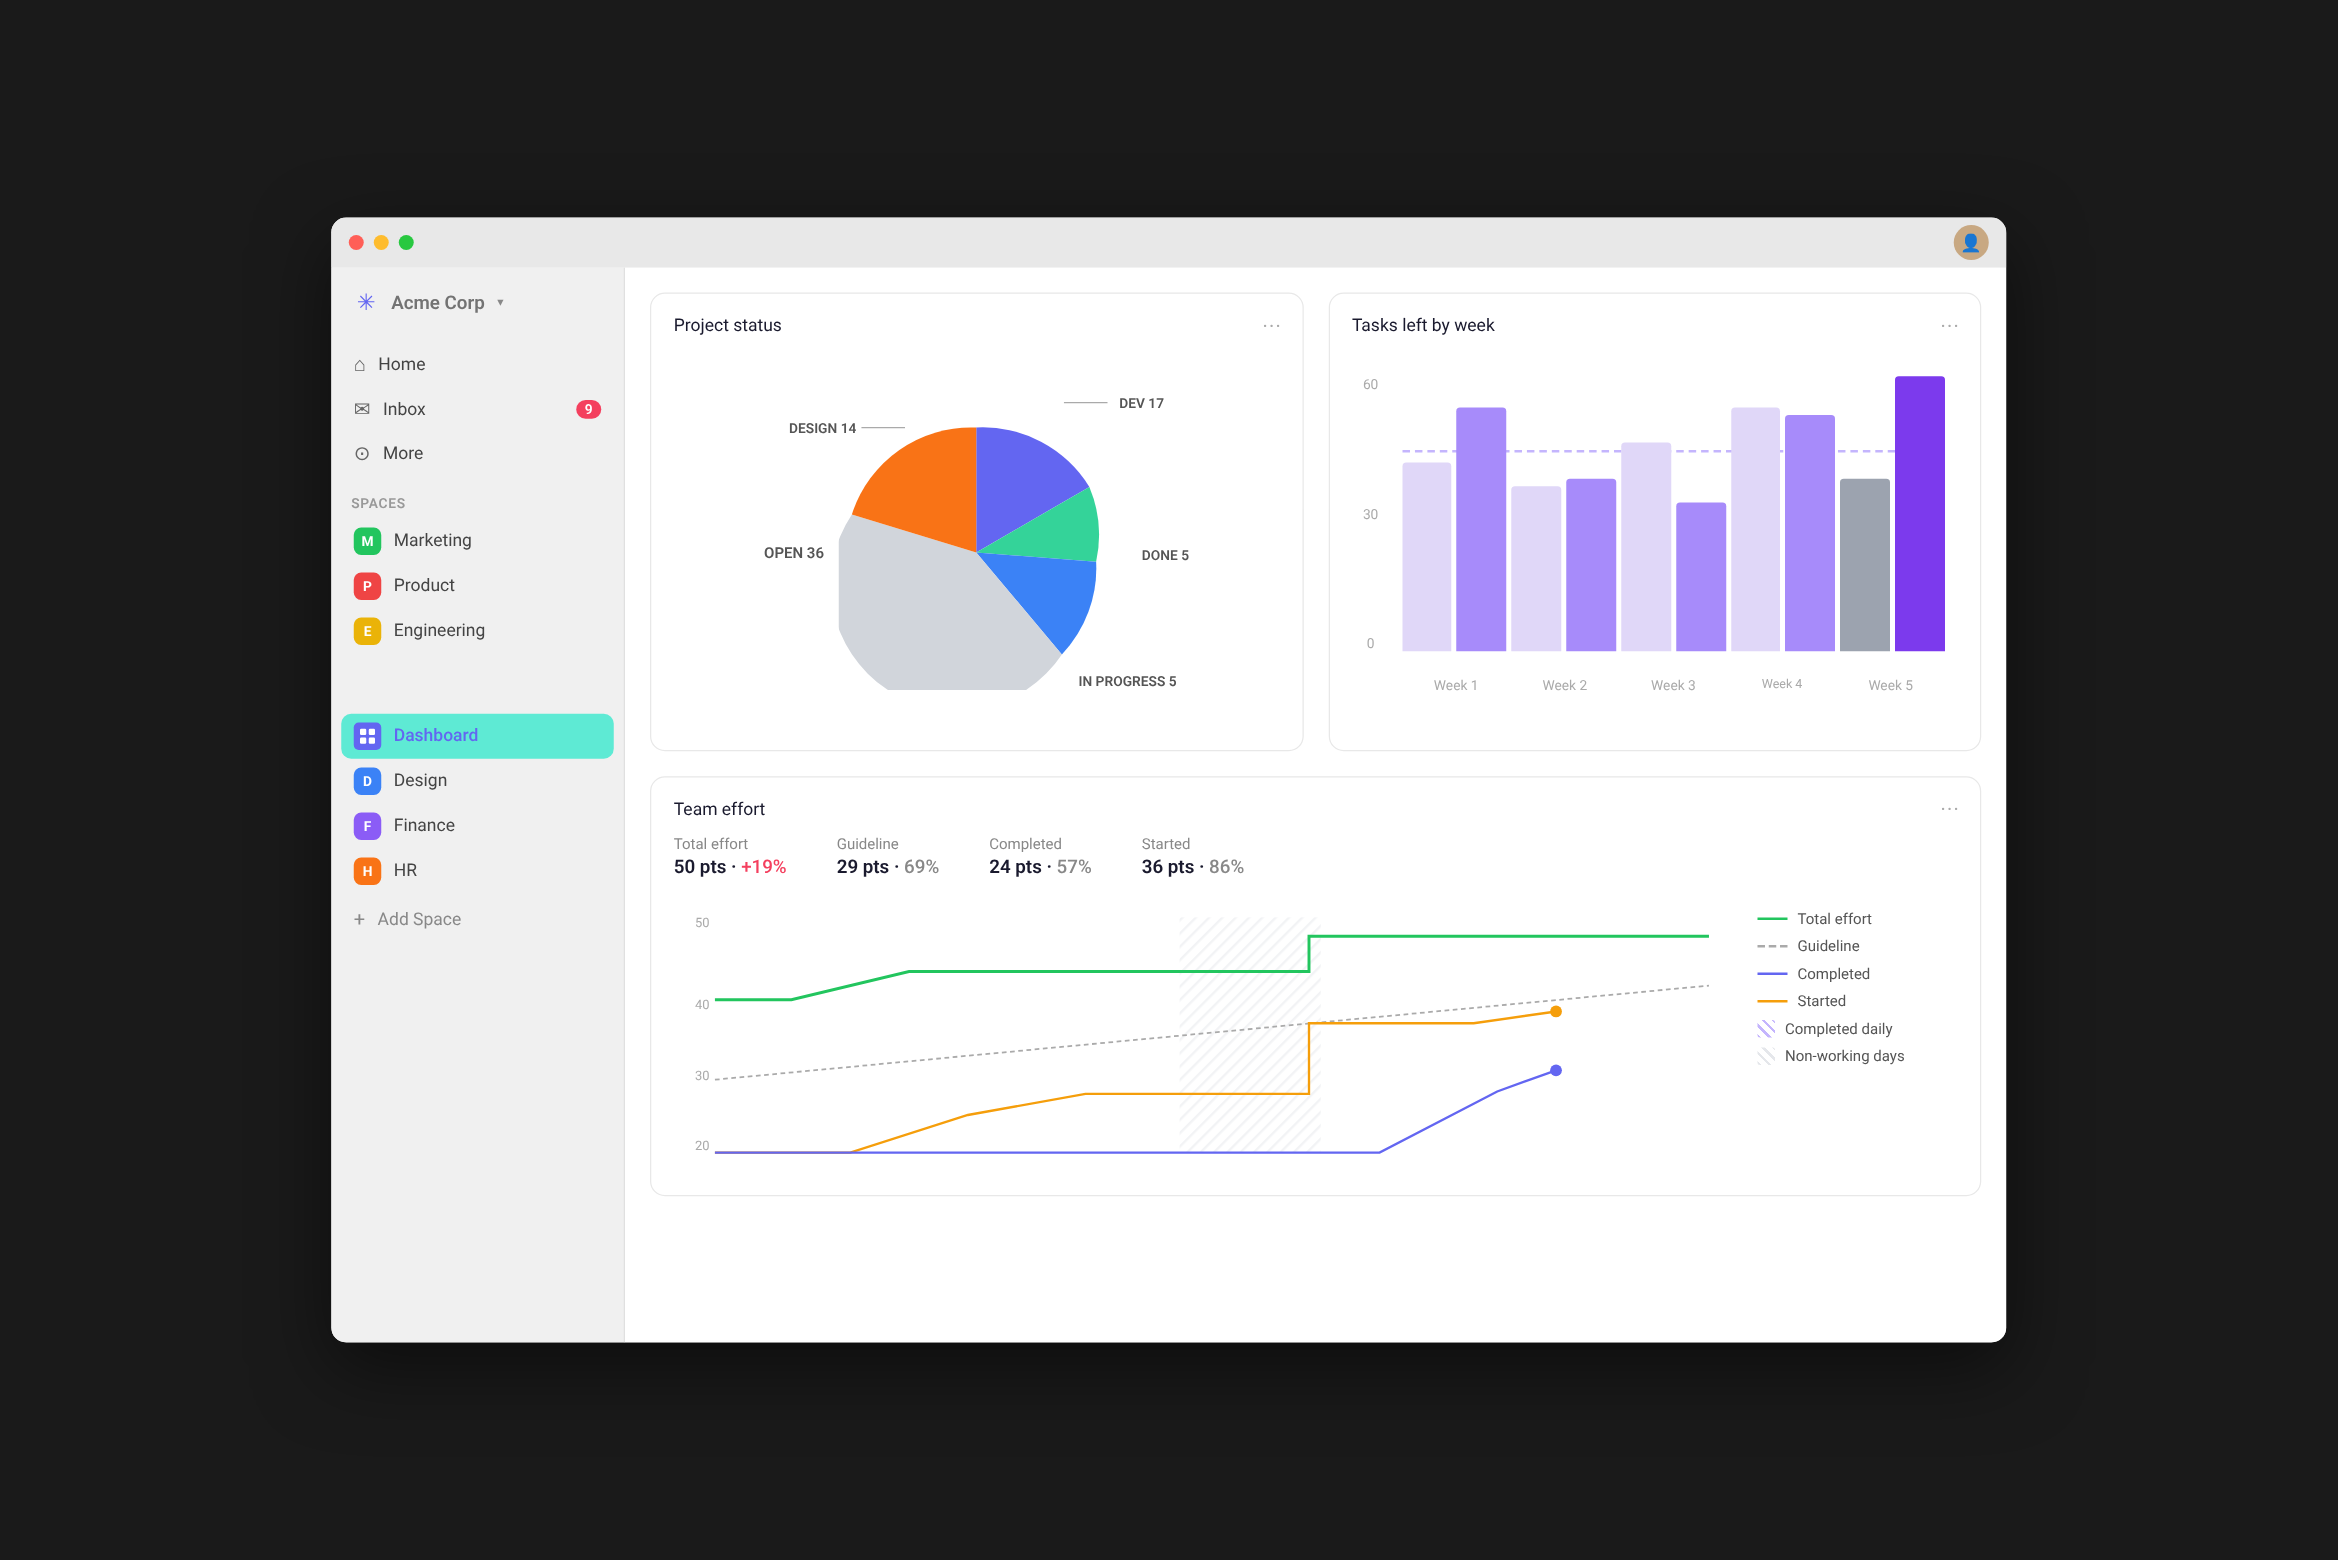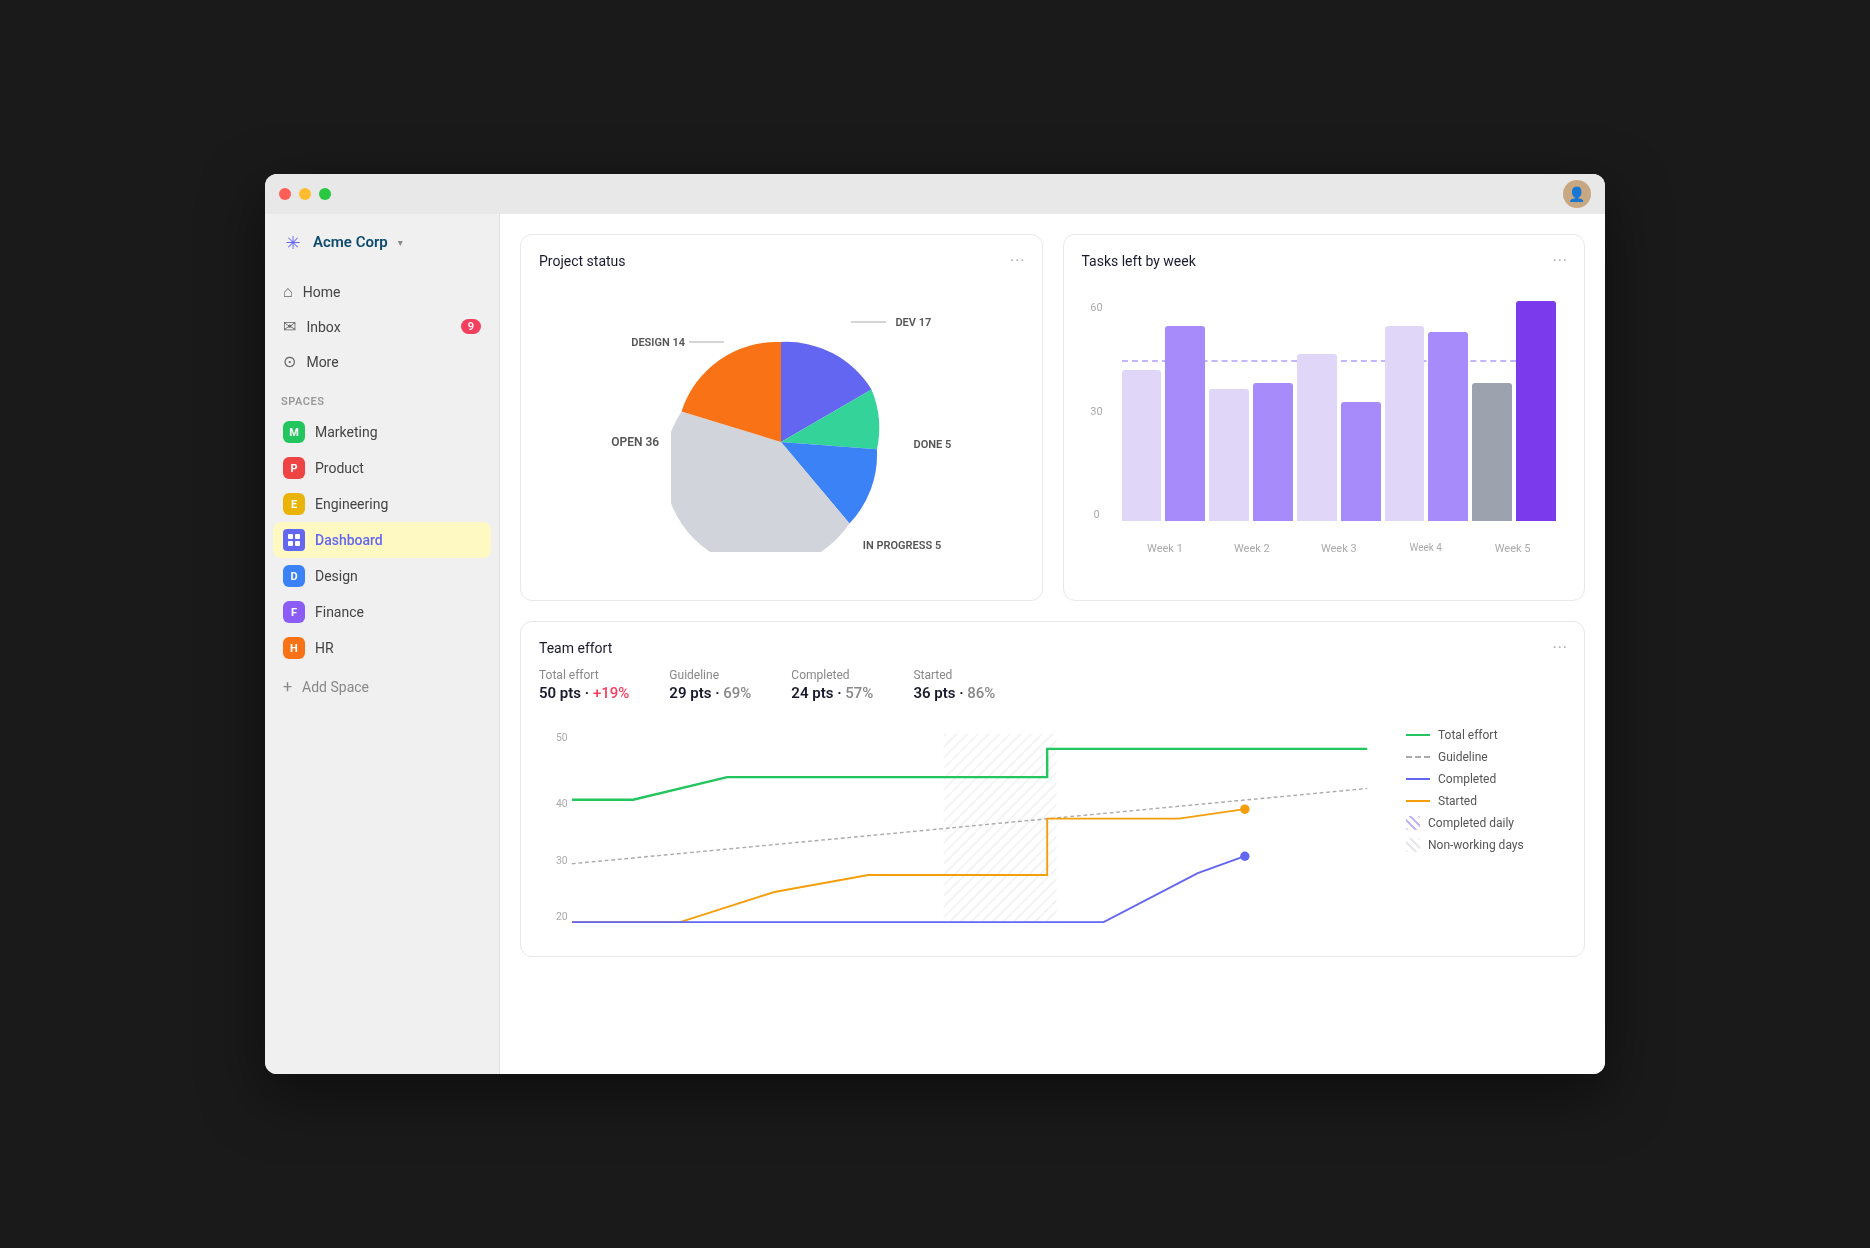--- a/index.html
+++ b/index.html
@@ -71,21 +71,21 @@
     }
     .logo-star {
       font-size: 18px;
       color: #6366f1;
       animation: spin-slow 8s linear infinite;
     }
     @keyframes spin-slow { from { transform: rotate(0deg); } to { transform: rotate(360deg); } }
     .logo-text {
       font-size: 15px;
       font-weight: 600;
-      color: #0c4a6e;
+      color: #737373;
     }
     .chevron-icon { font-size: 10px; color: #888; margin-left: 2px; }
     .sidebar-nav {
       padding: 0 8px;
     }
     .nav-item {
       display: flex;
       align-items: center;
       gap: 10px;
       padding: 8px 10px;
@@ -117,21 +117,21 @@
       display: flex;
       align-items: center;
       gap: 10px;
       padding: 7px 10px;
       border-radius: 8px;
       cursor: pointer;
       font-size: 14px;
       color: #444;
       margin: 0 8px;
     }
-    .space-item.active { background: #fef9c3; color: #6366f1; font-weight: 500; }
+    .space-item.active { background: #5eead4; color: #6366f1; font-weight: 500; margin-top: 48px; }
     .space-avatar {
       width: 22px; height: 22px;
       border-radius: 6px;
       display: flex; align-items: center; justify-content: center;
       font-size: 11px; font-weight: 700; color: white;
       flex-shrink: 0;
     }
     .space-avatar.dashboard {
       background: #6366f1;
       border-radius: 4px;

